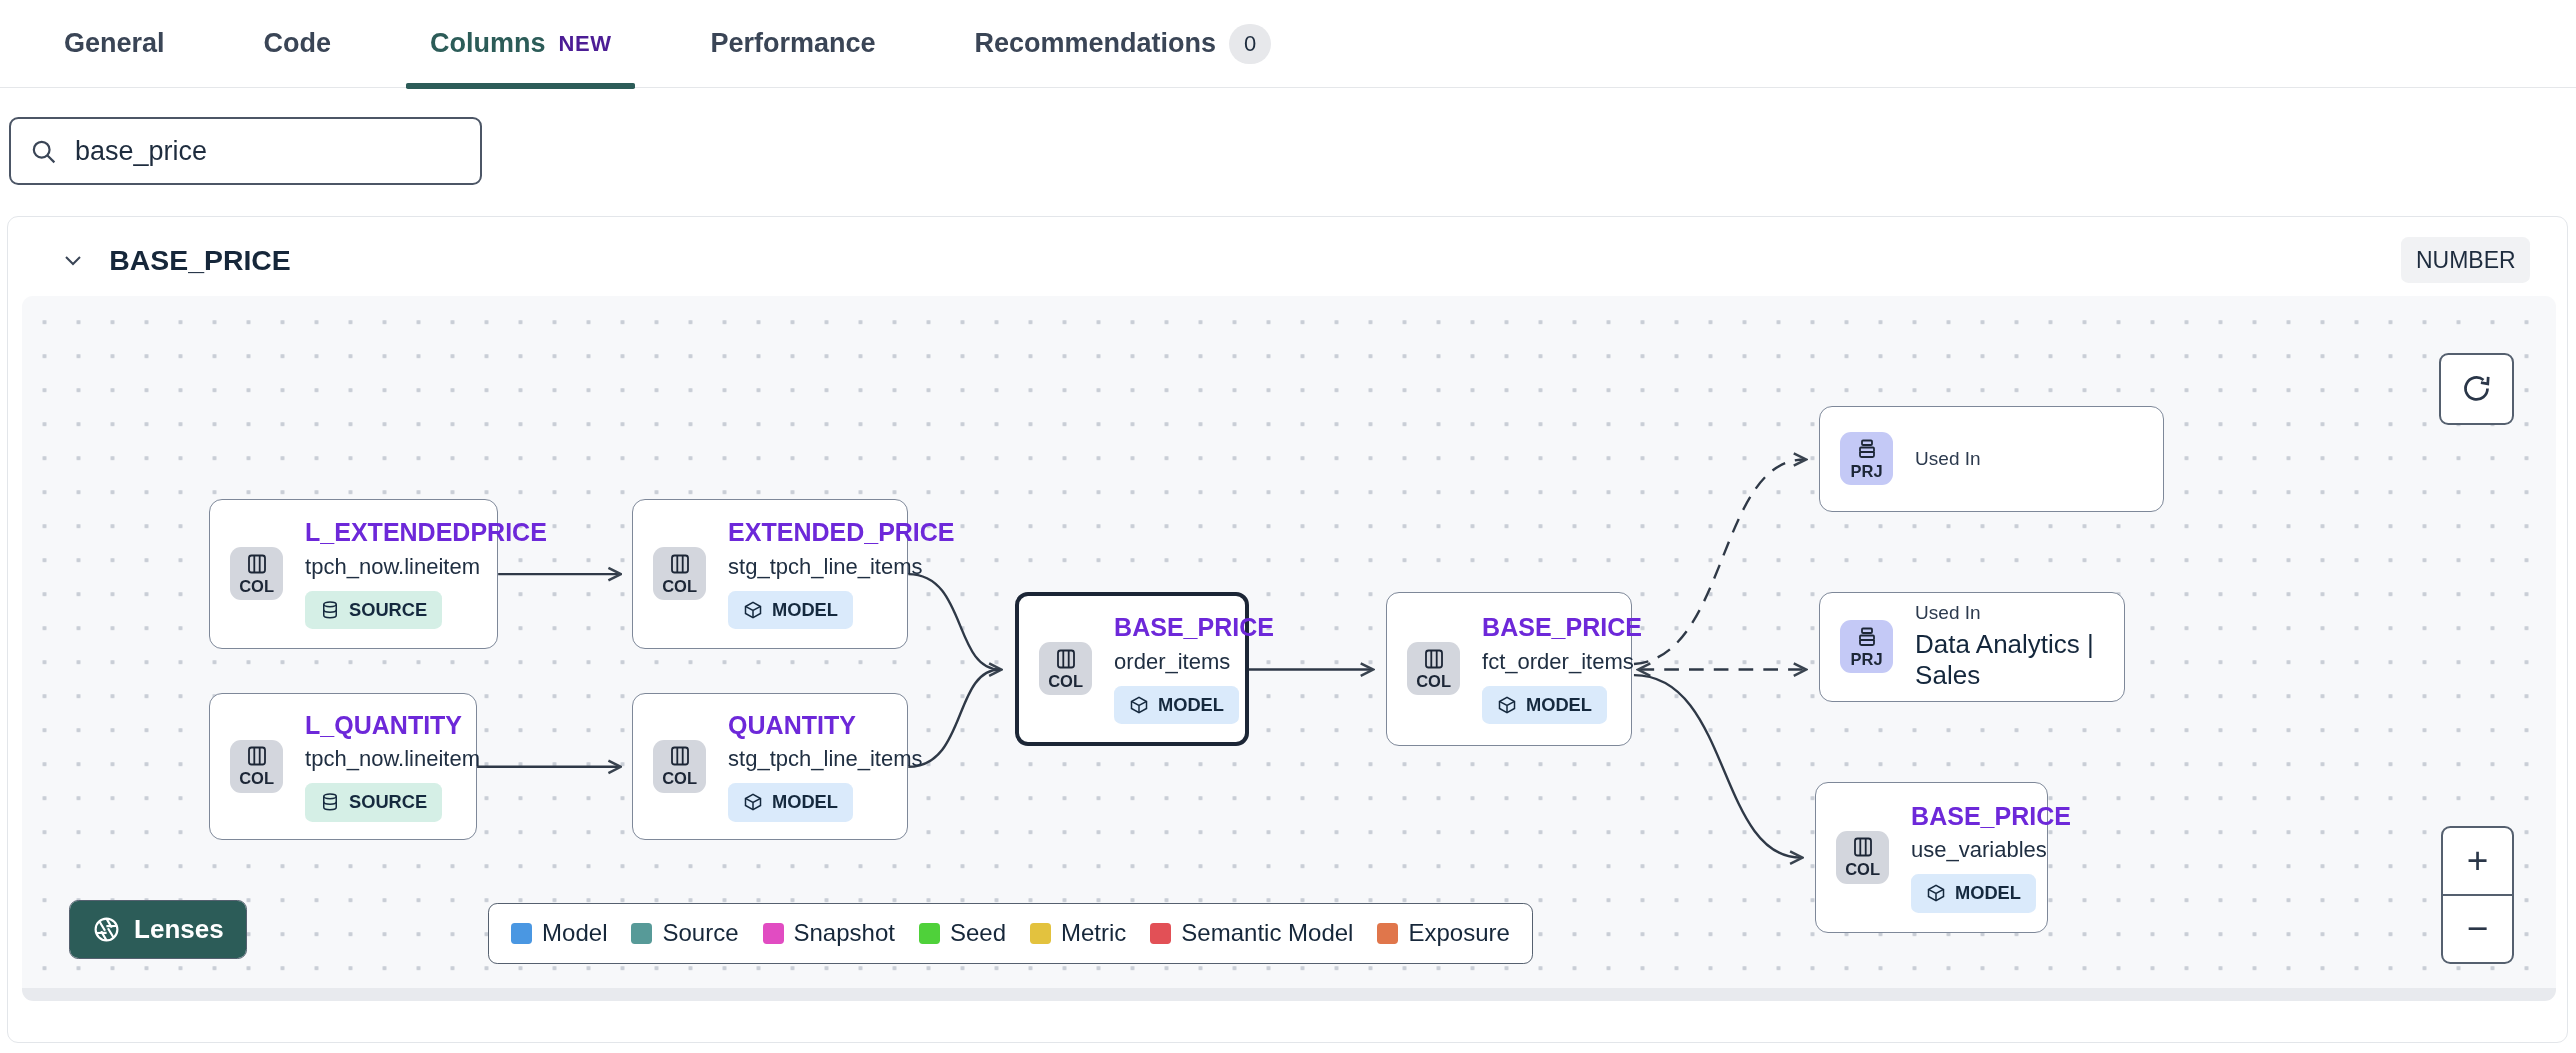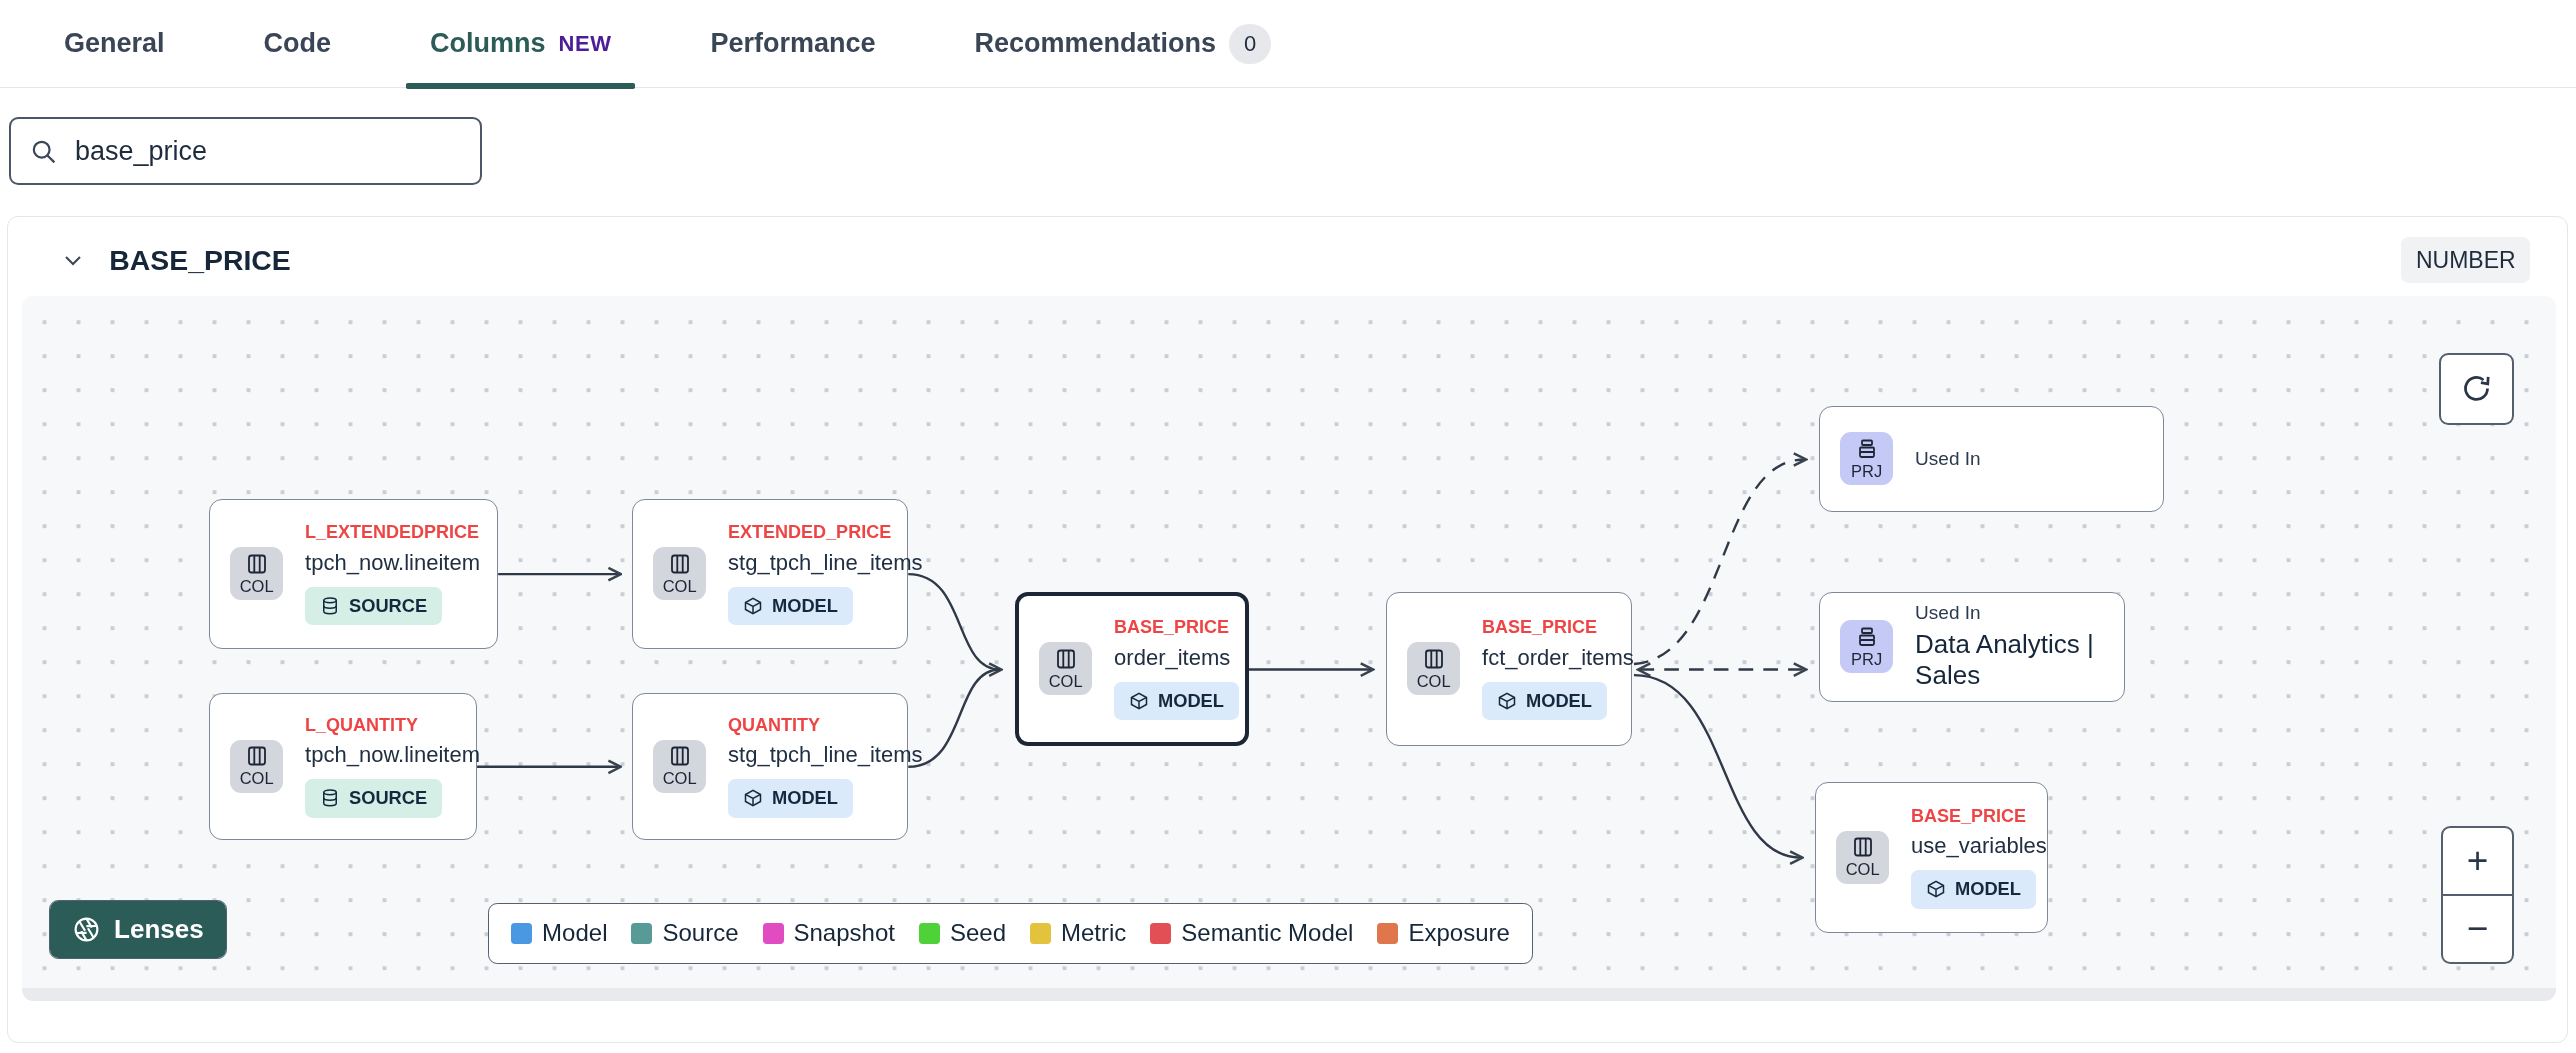--- a/index.html
+++ b/index.html
@@ -46,25 +46,25 @@
     background: #e8eaee; border-radius: 0 0 11px 11px; }
 
   .edges { position: absolute; left: 0; top: 0; pointer-events: none; }
 
   
   .node { position: absolute; background: #fff; border: 1.8px solid #7e8899; border-radius: 13px;
     display: flex; align-items: center; padding: 0 18.3px 0 20px; gap: 22px; cursor: pointer; }
   .node.selected { border: 4.1px solid #1c2636; }
   .chip { width: 53px; height: 53px; border-radius: 11px; background: #d3d6dd; flex: 0 0 auto;
     display: flex; flex-direction: column; align-items: center; justify-content: center;
-    gap: 0.9px; font-size: 16.5px; font-weight: 400; color: #1c2636; }
+    gap: 0.9px; font-size: 16.5px; font-weight: 700; color: #1c2636; }
   .chip svg { width: 24px; height: 24px; stroke: #1c2636; }
   .chip.prj { background: #c4c9f6; }
   .node-col { display: flex; flex-direction: column; align-items: flex-start; }
-  .node-title { font-size: 18px; font-weight: 700; color: #ef4444; }
+  .node-title { font-size: 25px; font-weight: 700; color: #6d28d9; }
   .node-sub { font-size: 22px; color: #202f42; margin-top: 6.4px; }
   .nbadge { margin-top: 11px; display: inline-flex; align-items: center; gap: 9.2px;
     font-size: 18.3px; font-weight: 700; color: #15293e; border-radius: 7.3px; padding: 8.3px 14.7px; }
   .nbadge svg { width: 20px; height: 20px; stroke: #15293e; }
   .nbadge.model  { background: #daeafb; }
   .nbadge.source { background: #d5efe6; }
   .usedin-label { font-size: 19px; color: #2c3a4e; }
   .usedin-title { font-size: 26px; color: #14273c; margin-top: 5.5px; }
 
   
@@ -78,21 +78,21 @@
   .refresh-btn svg { width: 33px; height: 33px; }
 
   .zoom-ctrl { position: absolute; left: 2419px; top: 530px; width: 73px; height: 138px;
     border: 2.3px solid #55606f; border-radius: 9.2px; background: #fff; overflow: hidden;
     display: flex; flex-direction: column; }
   .zoom-btn { flex: 1; display: flex; align-items: center; justify-content: center;
     font-size: 37px; color: #2a3648; cursor: pointer; }
   .zoom-btn:first-child { border-bottom: 2.3px solid #55606f; }
 
   
-  .lens-group { position: absolute; left: 27px; bottom: 42px; height: 59px; display: flex;
+  .lens-group { position: absolute; left: 47px; bottom: 42px; height: 59px; display: flex;
     border: 1.8px solid #55606f; border-radius: 9.2px; overflow: hidden; background: #fff; }
   .lens-seg { display: flex; align-items: center; gap: 13px; padding: 0 22px; font-size: 26px;
     font-weight: 700; color: #fff; cursor: pointer; }
   .lens-seg svg { width: 29px; height: 29px; stroke: #fff; }
   .rel-seg { display: flex; align-items: center; gap: 14.7px; padding: 0 24px; font-size: 26px;
     color: #2a3648; background: #fff; cursor: pointer; }
   .rel-seg svg.glyph { width: 29px; height: 29px; stroke: #2a3648; }
   .rel-seg svg.chev { width: 22px; height: 22px; stroke: #2a3648; }
 
   .legend { position: absolute; left: 466px; bottom: 37px; height: 61px; background: #fff;

